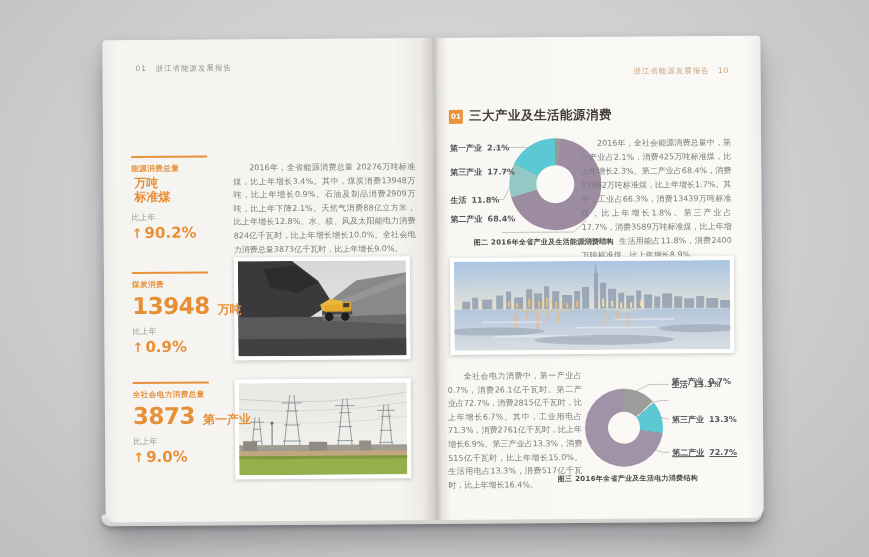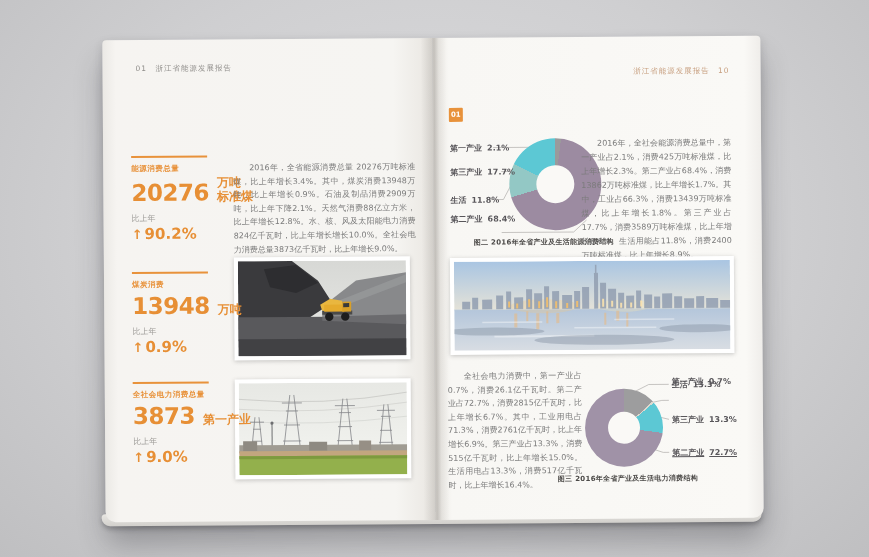--- a/index.html
+++ b/index.html
@@ -81,21 +81,20 @@
     <div class="runhead head-left">
       <span class="pg">01</span>
       <span>浙江省能源发展报告</span>
     </div>
 
 
     <div class="stat" style="top:116px;">
       <div class="rule"></div>
       <div class="slabel">能源消费总量</div>
       <div class="num-row">
-        <span class="num">20276</span>
         <span class="unit">
           <span style="display:block;">万吨</span>
           <span style="display:block;">标准煤</span>
         </span>
       </div>
       <div class="cmp">比上年</div>
       <div class="chg"><span class="arrow">↑</span><span>90.2%</span></div>
     </div>
 
     <div class="para" style="left:130px;top:122px;width:182px;">2016年，全省能源消费总量 20276万吨标准煤，比上年增长3.4%。其中，煤炭消费13948万吨，比上年增长0.9%。石油及制品消费2909万吨，比上年下降2.1%。天然气消费88亿立方米，比上年增长12.8%。水、核、风及太阳能电力消费824亿千瓦时，比上年增长增长10.0%。全社会电力消费总量3873亿千瓦时，比上年增长9.0%。</div>
@@ -182,20 +181,21 @@
   </div>
 
   <div class="page page-right">
     <div class="runhead head-right" style="position:absolute;margin-left:20px;">
       <span>浙江省能源发展报告</span>
       <span class="pg">10</span>
     </div>
 
     <div class="section-head">
       <span class="section-num">01</span>
+      <span class="section-title">三大产业及生活能源消费</span>
     </div>
 
     <svg class="leader-svg" width="328" height="482" viewBox="0 0 328 482">
       <g stroke="#b9b7b4" stroke-width=".8" fill="none">
         <path d="M60,110 L115,110 L129,103"></path>
         <path d="M68,134 L90,134 L100,114"></path>
         <path d="M54,162 L70,162 L78,147"></path>
         <path d="M68,195 L140,195 L153,183"></path>
         <path d="M196,357 L214,348 L234,348"></path>
         <path d="M217,366 L227,364 L234,364"></path>

